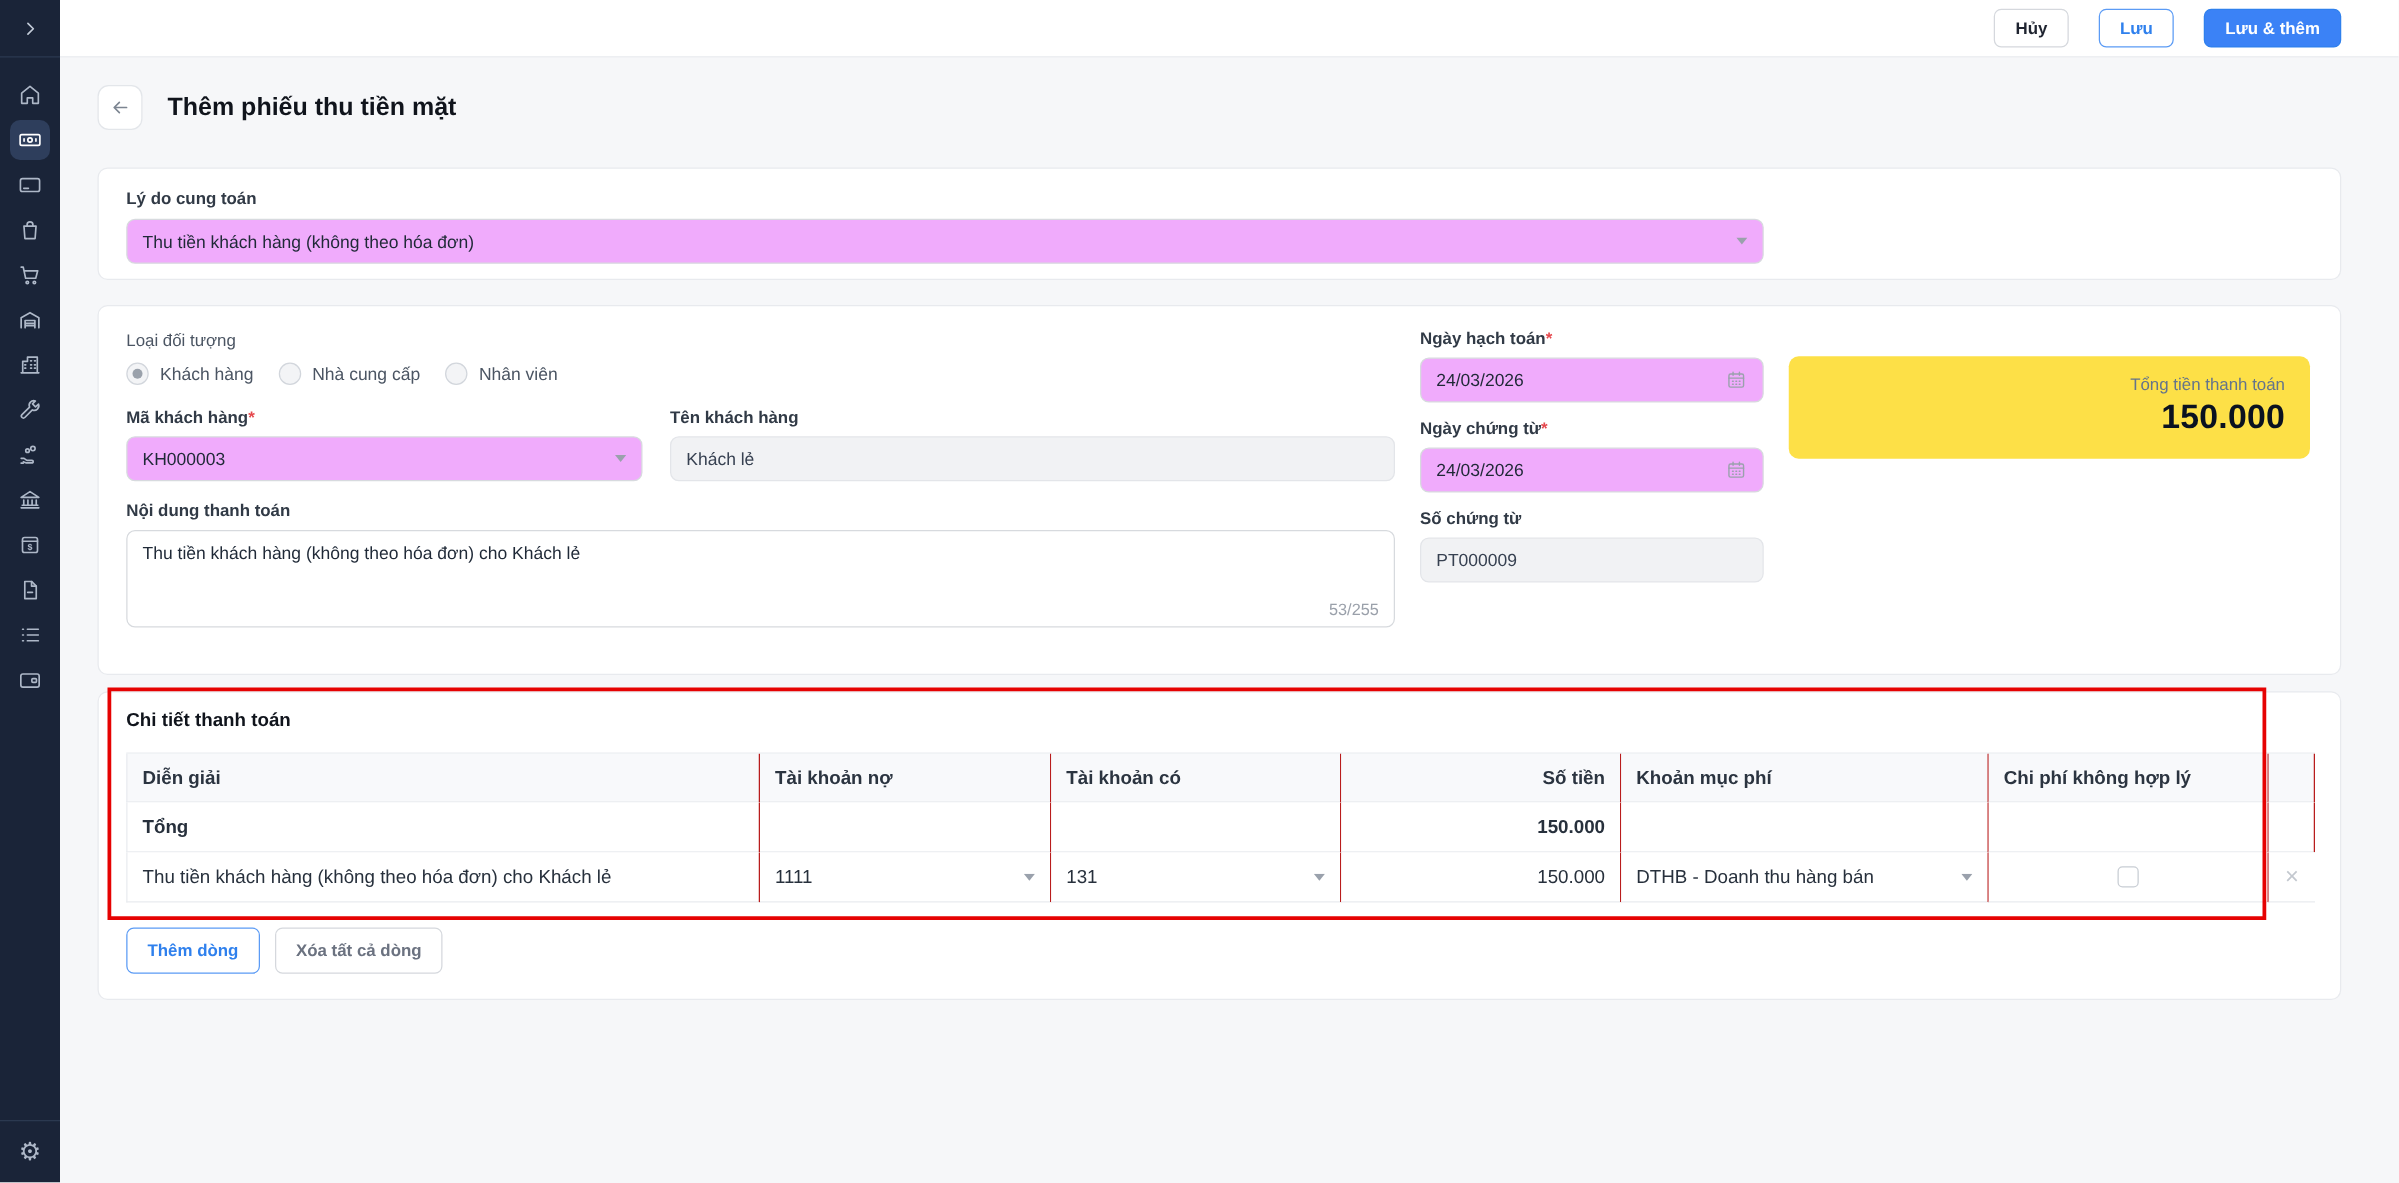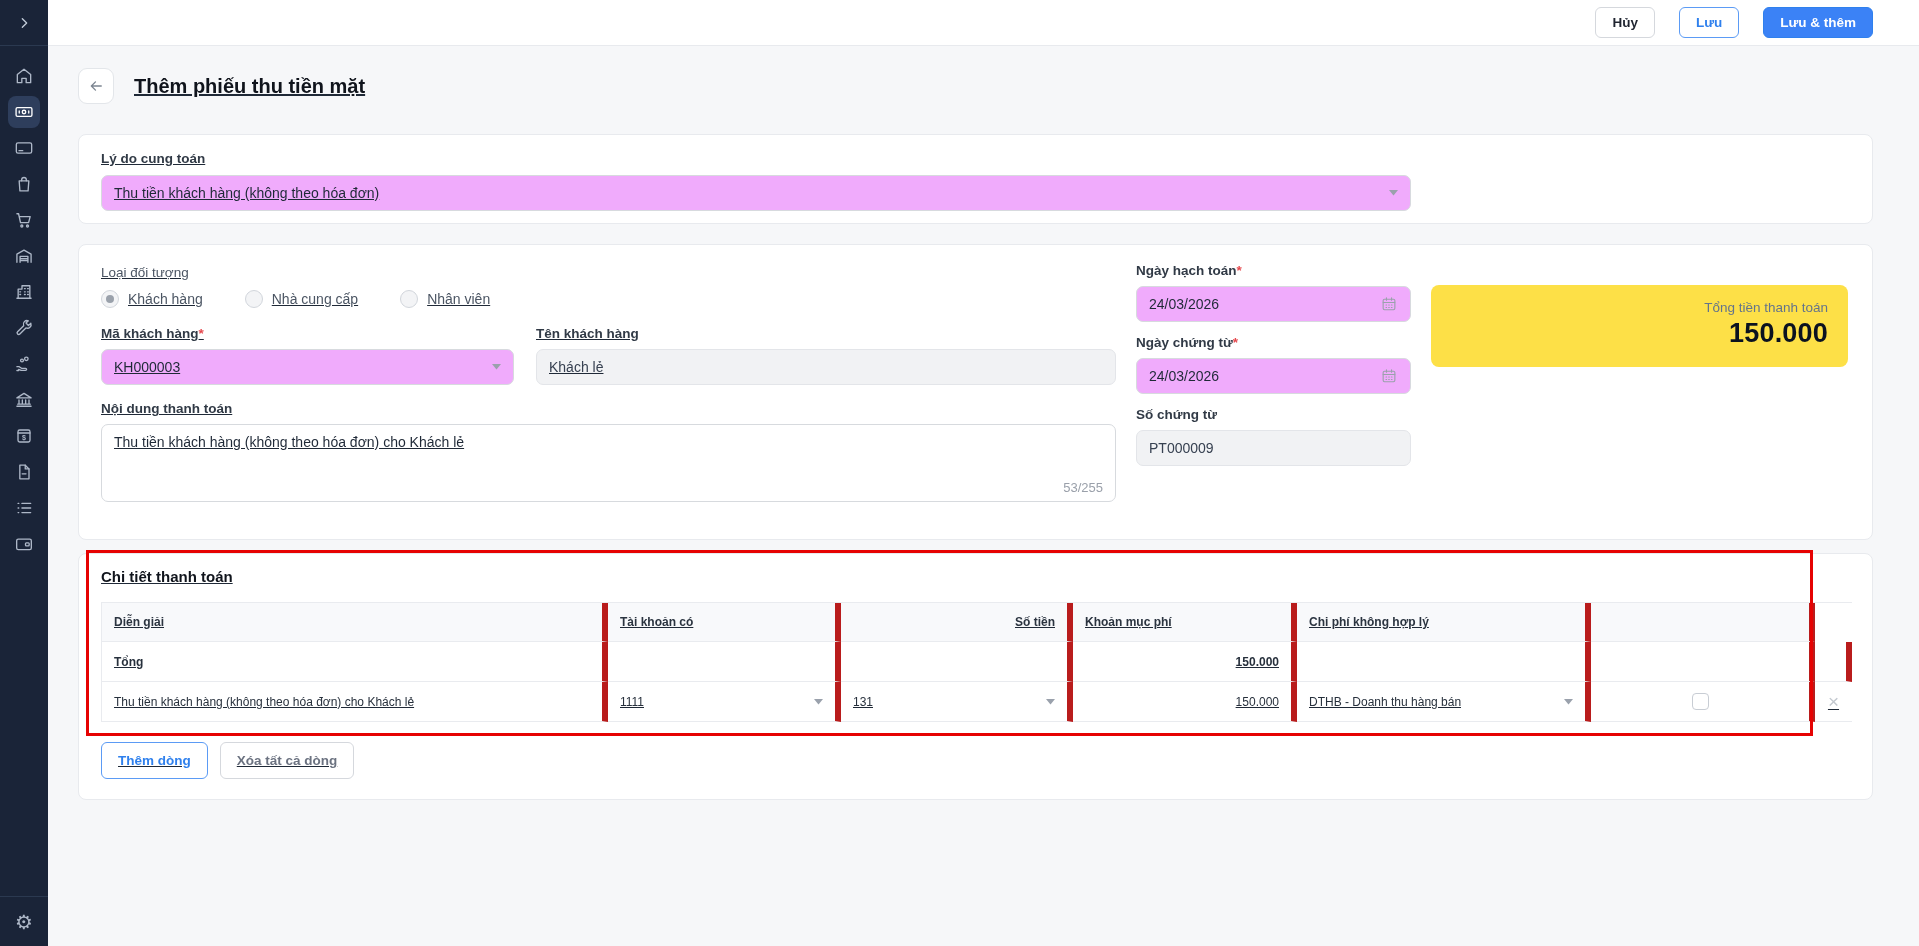--- a/index.html
+++ b/index.html
@@ -21,21 +21,21 @@
   .gear-glyph { color:#aeb8c8; font-size:20px; line-height:1; }
   .sb-expand svg { width:16px; height:16px; stroke:#c3ccd9; fill:none; stroke-width:2; stroke-linecap:round; stroke-linejoin:round; }
 
   
   .topbar { position:absolute; left:48px; top:0; width:1871px; height:46px; background:#ffffff; border-bottom:1px solid #e8eaee; display:flex; align-items:center; justify-content:flex-end; gap:24px; padding-right:46px; z-index:10; }
   .btn { height:31px; padding:0 16px; border-radius:6px; font-size:13.5px; font-weight:700; display:flex; align-items:center; cursor:pointer; background:#fff; border:1px solid #d5d8dd; color:#1f2430; }
   .btn.blue-outline { border:1px solid #5b9bf5; color:#2f80ed; }
   .btn.blue-fill { border:1px solid #2f80ed; background:#3b82f6; color:#fff; }
 
   
-  .content { position:absolute; left:48px; top:46px; width:1871px; height:900px; padding:0 20px 0 30px;text-decoration:underline; }
+  .content { position:absolute; left:48px; top:46px; width:1871px; height:900px; padding:0 20px 0 30px; }
   .page-head { margin-top:22px; height:36px; display:flex; align-items:center; gap:20px; }
   .back-btn { width:36px; height:36px; background:#fff; border:1px solid #e3e6ea; border-radius:9px; display:flex; align-items:center; justify-content:center; cursor:pointer; }
   .back-btn svg { width:18px; height:18px; stroke:#7c8591; fill:none; stroke-width:1.8; stroke-linecap:round; stroke-linejoin:round; }
   .page-title { font-size:20px; font-weight:700; color:#10141c; }
 
   .card { background:#fff; border:1px solid #e8eaee; border-radius:8px; width:1795px; }
   .card1 { margin-top:30px; height:90px; padding:16px 22px; }
   .card2 { margin-top:20px; height:296px; padding:20px 22px; position:relative; }
   .card3 { margin-top:13px; min-height:247px; padding:14px 22px 16px 22px; position:relative; }
 
@@ -46,21 +46,21 @@
   .select-box, .input-box { height:36px; border:1px solid #d7dade; border-radius:7px; background:#f0abfc; display:flex; align-items:center; padding:0 12px; font-size:14px; color:#1f2937; justify-content:space-between; }
   .input-box.disabled { background:#f1f2f4; border-color:#e3e5e9; color:#374151; }
   .chev { width:9px; height:6px; flex:none; margin-left:8px; }
   .chev polygon { fill:#9aa1ac; }
   .cal-ic { width:18px; height:18px; stroke:#9aa1ac; fill:none; stroke-width:1.5; stroke-linecap:round; flex:none; }
 
   
   .card1 .select-box { width:1310px; margin-top:9px; }
 
   
-  .radio-row { margin-top:10px; display:flex; align-items:center; gap:42px; }
+  .radio-row { margin-top:10px; display:flex; align-items:center; gap:20px; }
   .radio { display:flex; align-items:center; gap:9px; font-size:14px; color:#4b5563; cursor:pointer; }
   .rdot { width:18px; height:18px; border-radius:50%; border:1.5px solid #d2d6dc; background:#f3f4f6; display:flex; align-items:center; justify-content:center; }
   .rdot.sel::after { content:""; width:8px; height:8px; border-radius:50%; background:#9aa1ab; }
   .fields-row { margin-top:18px; display:flex; gap:22px; }
   .fw-code { width:413px; }
   .fw-name { width:580px; }
   .fields-row .select-box, .fields-row .input-box { margin-top:8px; }
   .content-block { margin-top:16px; width:1015px; }
   .textarea-box { margin-top:8px; height:78px; border:1px solid #d7dade; border-radius:7px; background:#fff; padding:9px 12px 6px 12px; font-size:14px; color:#1f2937; position:relative; }
   .char-count { position:absolute; right:12px; bottom:6px; font-size:13px; color:#9aa0aa; }
@@ -70,21 +70,21 @@
   .rcol .field { margin-bottom:13px; }
   .rcol .input-box { margin-top:8px;gap:35px; }
   .total-box { position:absolute; left:1352px; top:40px; width:417px; height:82px; background:#fde047; border-radius:8px; padding:15px 20px; text-align:right; }
   .total-box .tb-label { font-size:13.5px; color:#64748b; }
   .total-box .tb-amount { font-size:27px; font-weight:700; color:#0b1220; margin-top:3px; letter-spacing:.2px; }
 
   
   .card3-title { font-size:15px; font-weight:700; color:#10141c; }
   .ptable { margin-top:17px; width:1751px; border-top:1px solid #e9ebef; }
   .trow { display:grid; grid-template-columns:507px 233px 232px 224px 294px 224px 37px; }
-  .tcell { border-right:6px solid #b91c1c; border-bottom:1px solid #e9ebef; display:flex; align-items:center; padding:0 12px; font-size:12px; color:#27303c; min-width:0; }
+  .tcell { border-right:1px solid #b91c1c; border-bottom:1px solid #e9ebef; display:flex; align-items:center; padding:0 12px; font-size:15px; color:#27303c; min-width:0; }
   .tcell:first-child { border-left:1px solid #e9ebef; }
   .thead .tcell { background:#f8f9fb; height:39px; font-weight:600; color:#2b3440; }
   .trow.tbody .tcell { height:40px; background:#fff; }
   .num { justify-content:flex-end; }
   .trow.total .tcell { font-weight:700; }
   .cell-select { display:flex; align-items:center; justify-content:space-between; width:100%; cursor:pointer; }
   .cell-select span { overflow:hidden; text-overflow:ellipsis; white-space:nowrap; }
   .center { justify-content:center; }
   .checkbox { width:17px; height:17px; border:1.5px solid #c8cdd4; border-radius:4px; background:#fff; cursor:pointer; }
   .row-x { color:#c3c8cf; font-size:19px; cursor:pointer; border-right:none !important; }
@@ -333,20 +333,21 @@
       <div class="tb-amount">150.000</div>
     </div>
   </section>
 
   <section class="card card3">
     <div class="card3-title">Chi tiết thanh toán</div>
 
     <div class="ptable">
       <div class="trow thead">
         <div class="tcell">Diễn giải</div>
+        <div class="tcell">Tài khoản nợ</div>
         <div class="tcell">Tài khoản có</div>
         <div class="tcell num">Số tiền</div>
         <div class="tcell">Khoản mục phí</div>
         <div class="tcell">Chi phí không hợp lý</div>
         <div class="tcell"></div>
       </div>
 
       <div class="trow tbody total">
         <div class="tcell">Tổng</div>
         <div class="tcell"></div>

